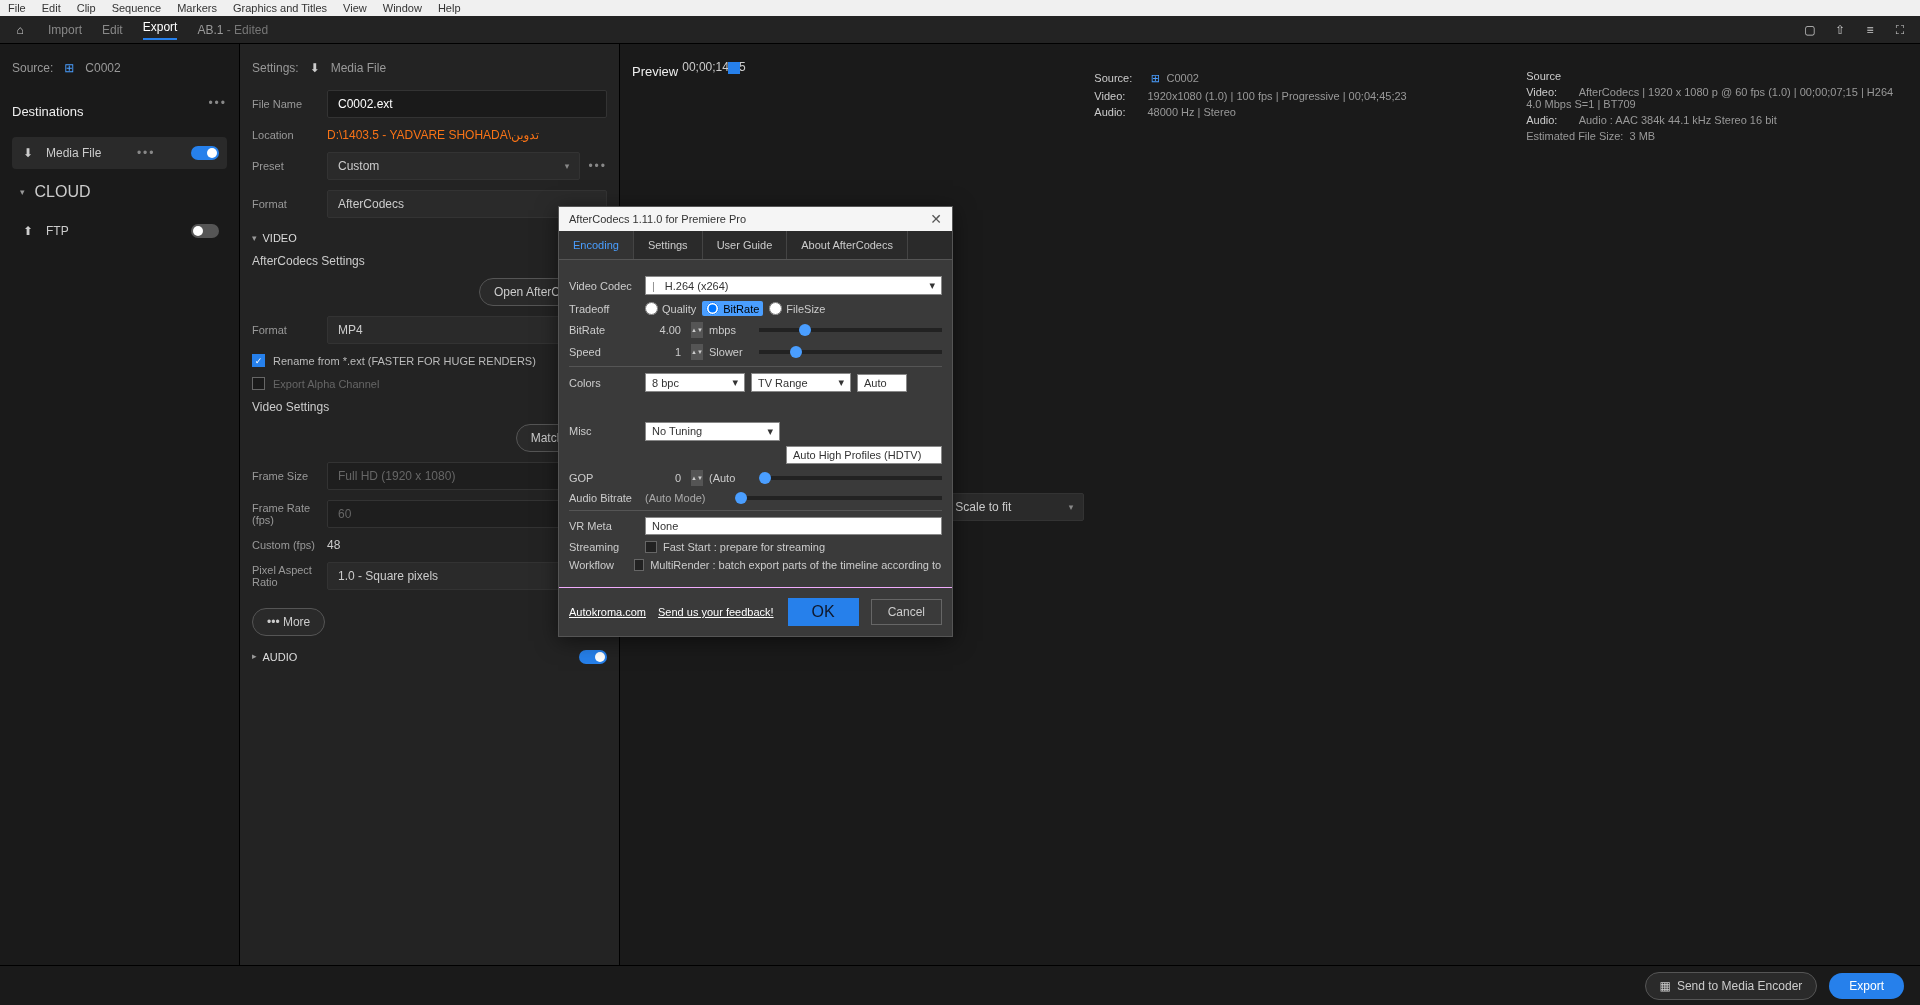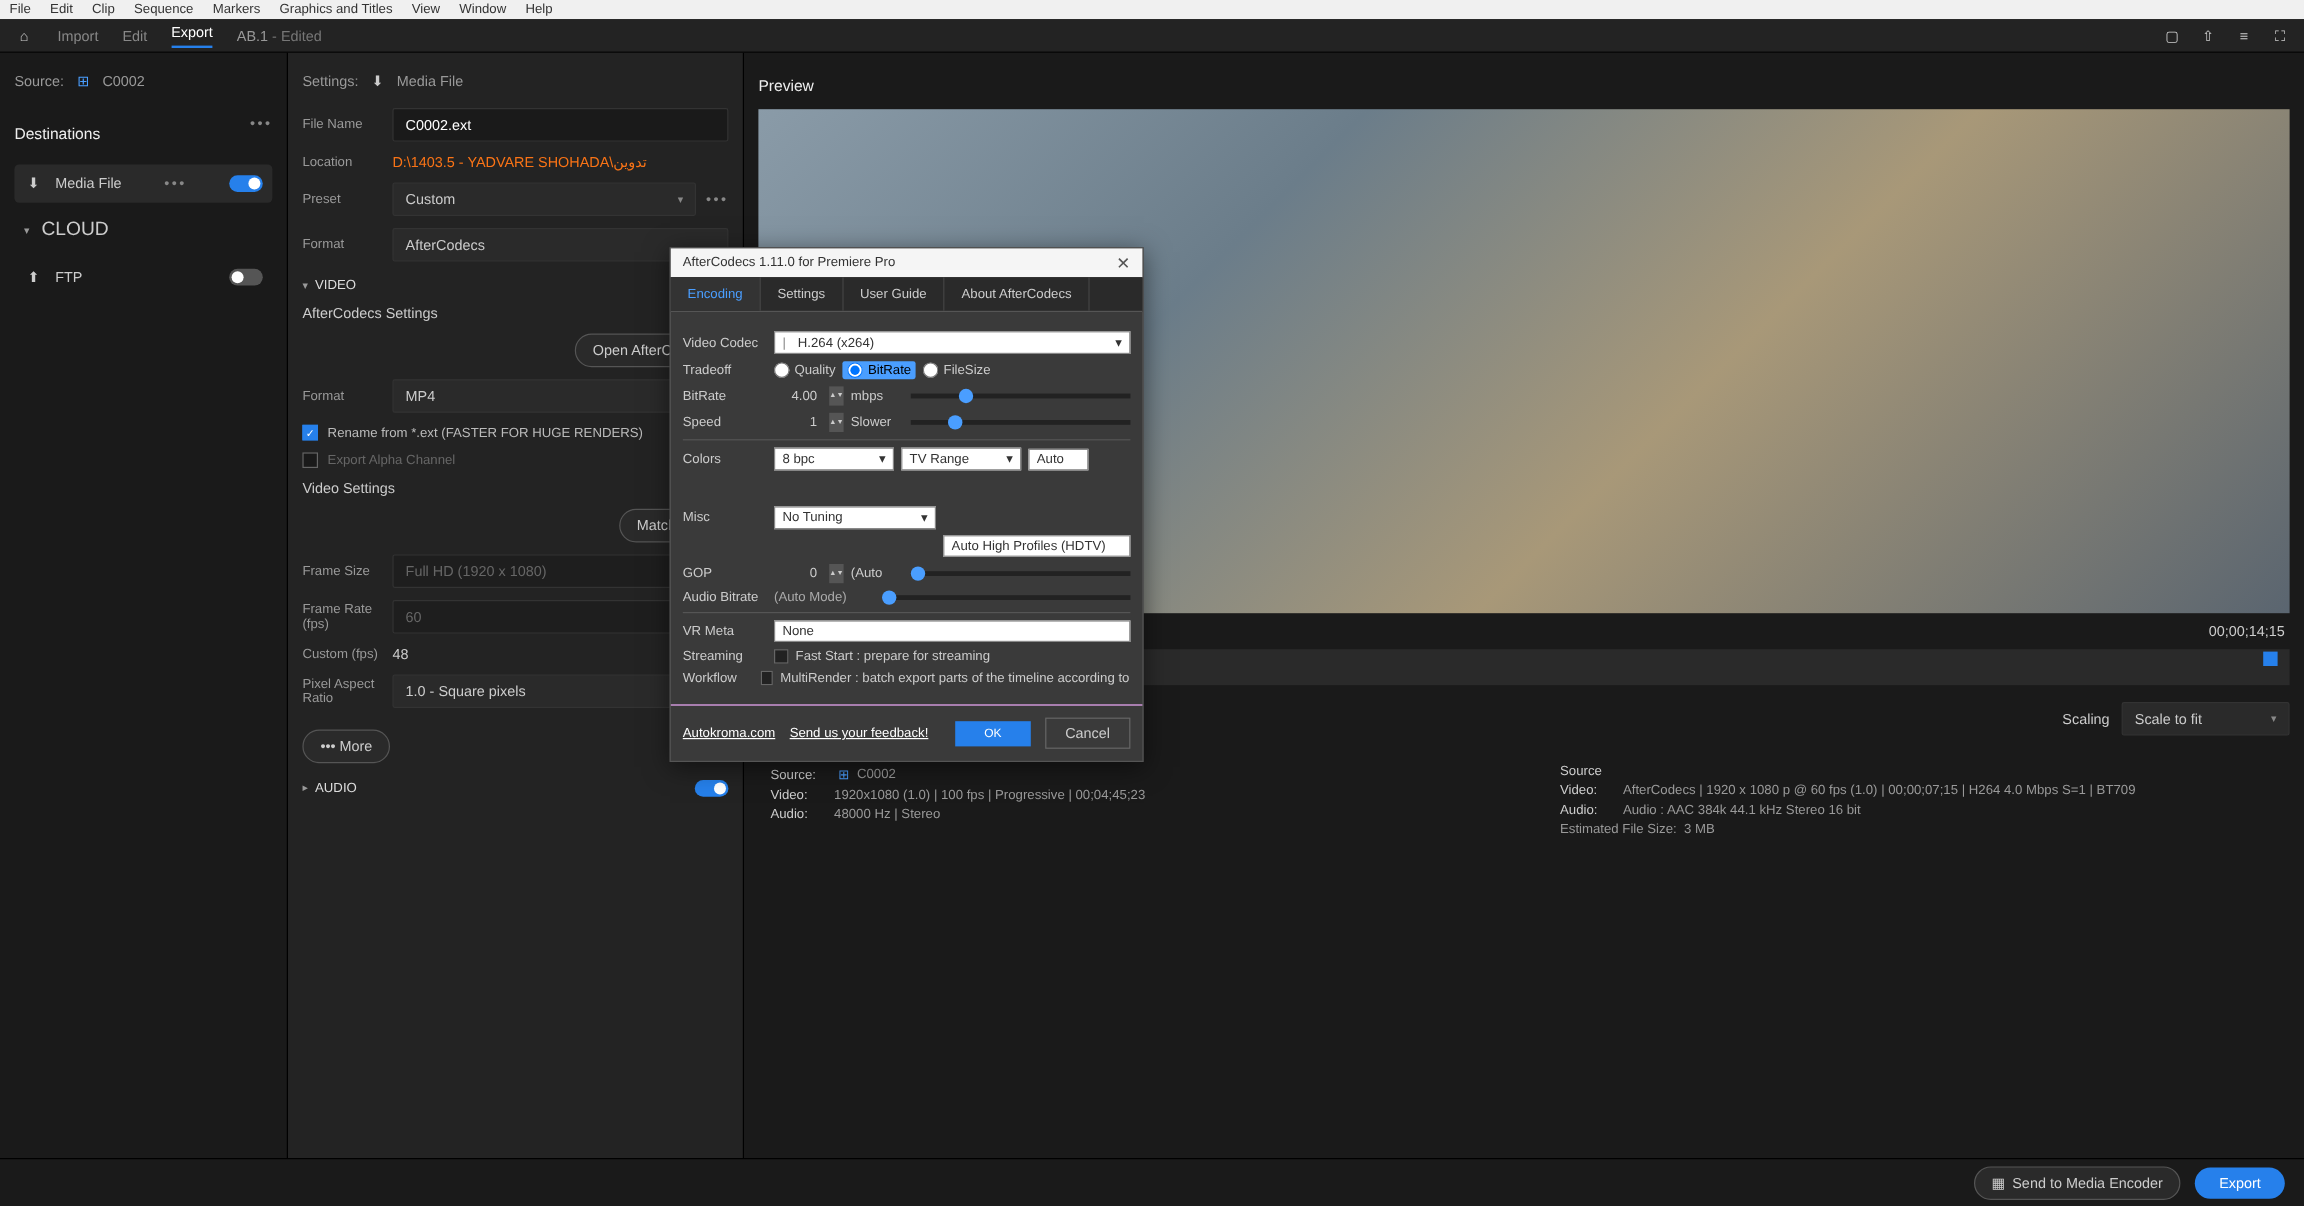--- a/index.html
+++ b/index.html
@@ -7,21 +7,21 @@
 .menubar{background:#f0f0f0;height:16px;display:flex;align-items:center;padding:0 8px;gap:16px;color:#333;font-size:11px}
 .menubar span{cursor:pointer}
 .toolbar{background:#232323;height:28px;display:flex;align-items:center;padding:0 12px;gap:20px;border-bottom:1px solid #000}
 .toolbar-tab{color:#888;font-size:12px;cursor:pointer}
 .toolbar-tab.active{color:#fff;border-bottom:2px solid #2680eb;padding-bottom:4px}
 .toolbar-title{flex:1;text-align:left;color:#999}
 .toolbar-icons{display:flex;gap:14px;align-items:center}
 .main{display:flex;height:calc(100% - 80px)}
 .panel-dest{width:240px;background:#1a1a1a;padding:12px;border-right:1px solid #000}
 .panel-settings{width:380px;background:#232323;padding:12px;border-right:1px solid #000;overflow-y:auto}
-.panel-preview{flex:1;background:#1a1a1a;padding:12px;display:flex;flex-direction:column}
+.panel-preview{flex:1;background:#1a1a1a;padding:12px;display:flex;}
 .source-row{display:flex;align-items:center;gap:8px;color:#999;font-size:12px;padding:4px 0}
 .heading{color:#eee;font-size:13px;margin:8px 0 12px}
 .dest-item{display:flex;align-items:center;gap:10px;padding:8px;border-radius:4px;margin:6px 0}
 .dest-item.active{background:#2a2a2a}
 .toggle{width:28px;height:14px;background:#2680eb;border-radius:7px;position:relative;margin-left:auto}
 .toggle::after{content:'';position:absolute;width:10px;height:10px;background:#fff;border-radius:50%;top:2px;right:2px}
 .toggle.off{background:#555}
 .toggle.off::after{left:2px;right:auto}
 .dots{color:#888;letter-spacing:2px;cursor:pointer}
 .form-row{display:flex;align-items:center;margin:10px 0}
@@ -67,21 +67,21 @@
 .mradio input{margin:0}
 .mradio.sel{background:#4a9eff;padding:1px 4px;border-radius:2px;color:#000}
 .mval{width:36px;text-align:right;color:#ccc;margin-right:4px}
 .mstepper{width:12px;height:16px;background:#555;display:flex;flex-direction:column;font-size:6px;color:#ccc;justify-content:space-around;align-items:center;cursor:pointer}
 .munit{color:#ccc;width:40px}
 .mslider{flex:1;height:4px;background:#222;position:relative;margin-left:4px}
 .mslider-thumb{position:absolute;width:12px;height:12px;background:#4a9eff;border-radius:50%;top:-4px;cursor:pointer}
 .mcheck{width:12px;height:12px;background:#222;border:1px solid #666;cursor:pointer}
 .modal-footer{display:flex;align-items:center;padding:10px;gap:12px;border-top:1px solid #f0abfc}
 .mlink{color:#fff;text-decoration:underline;font-size:11px;cursor:pointer}
-.btn-ok{background:#2680eb;color:#ffffff;border:none;padding:5px 24px;cursor:pointer;font-size:10px;margin-left:auto}
+.btn-ok{background:#2680eb;color:#0f172a;border:none;padding:5px 24px;cursor:pointer;font-size:16px;margin-left:auto}
 .btn-cancel{background:#3a3a3a;color:#ccc;border:1px solid #666;padding:5px 16px;cursor:pointer;font-size:12px}
 .icon{width:16px;height:16px;display:inline-flex;align-items:center;justify-content:center;color:#ccc}
 .divider{height:1px;background:#555;margin:6px 0}
 </style>
 </head>
 <body>
 
 <div class="menubar">
   <span>File</span>
   <span>Edit</span>

